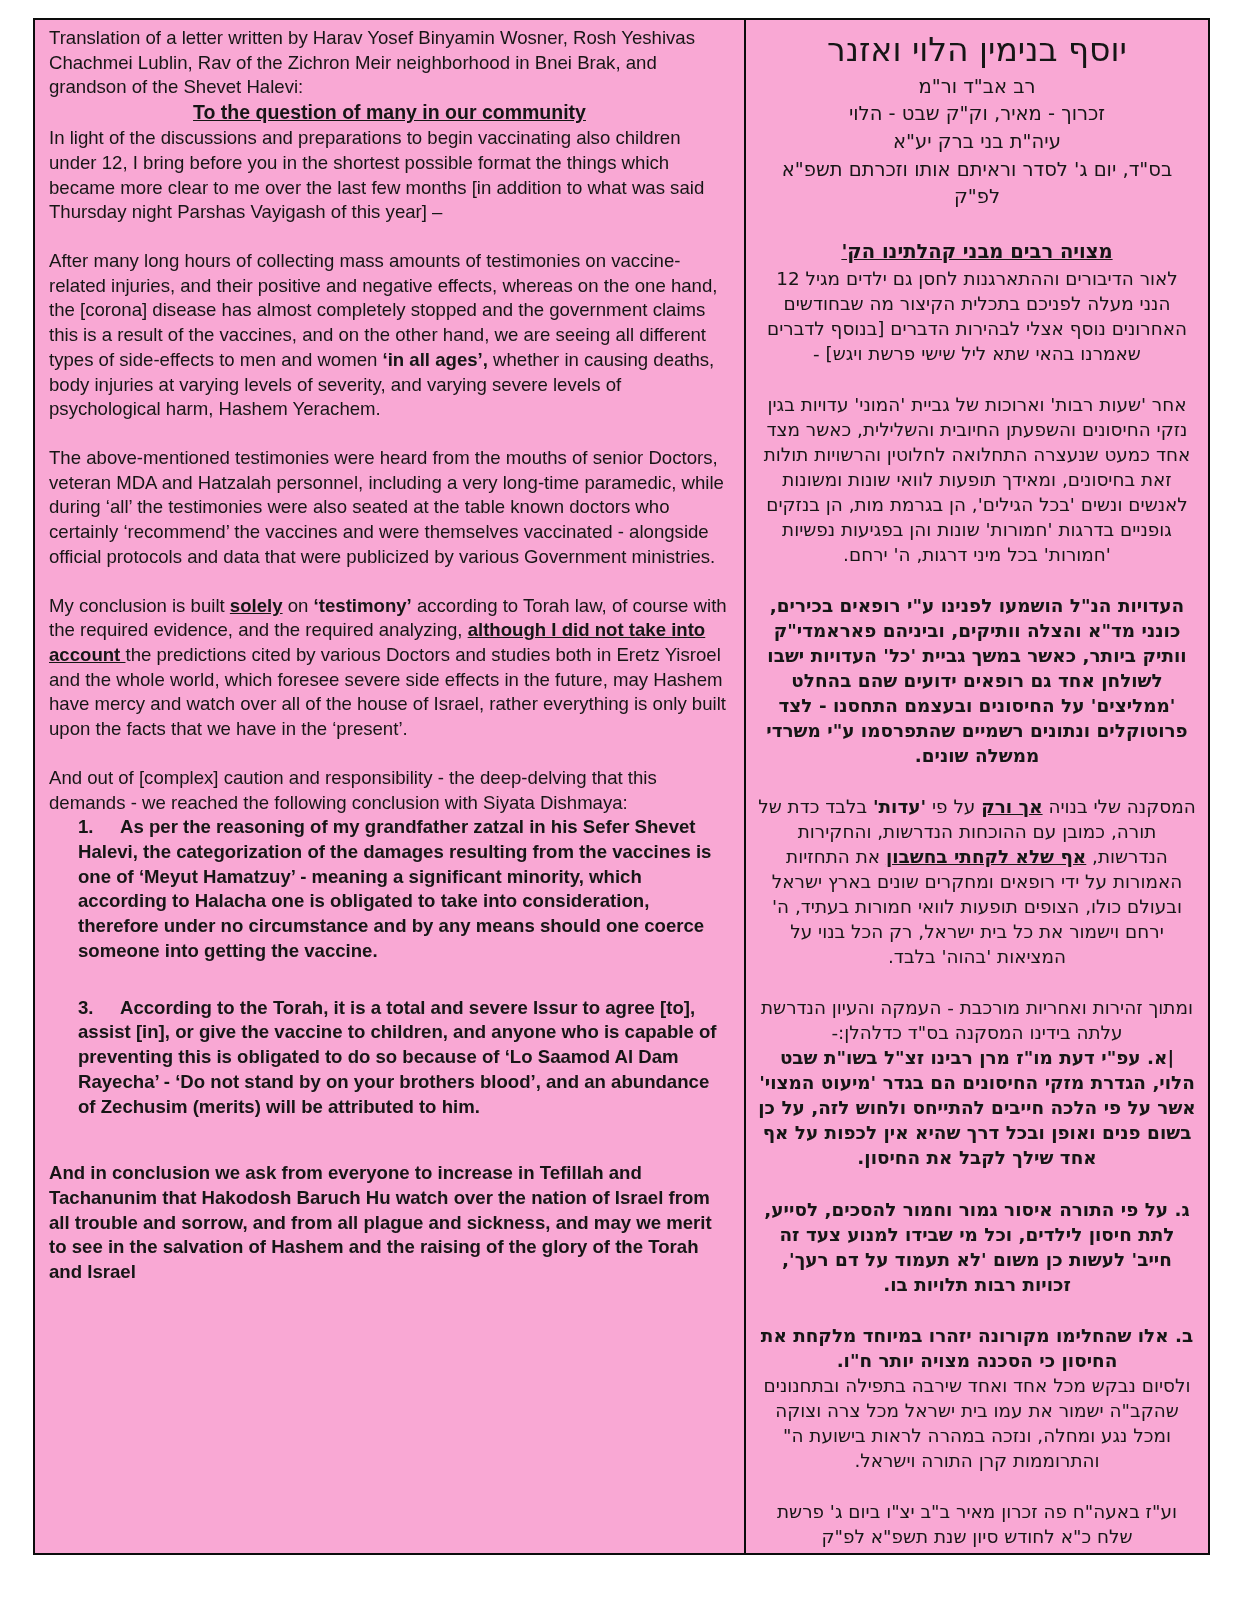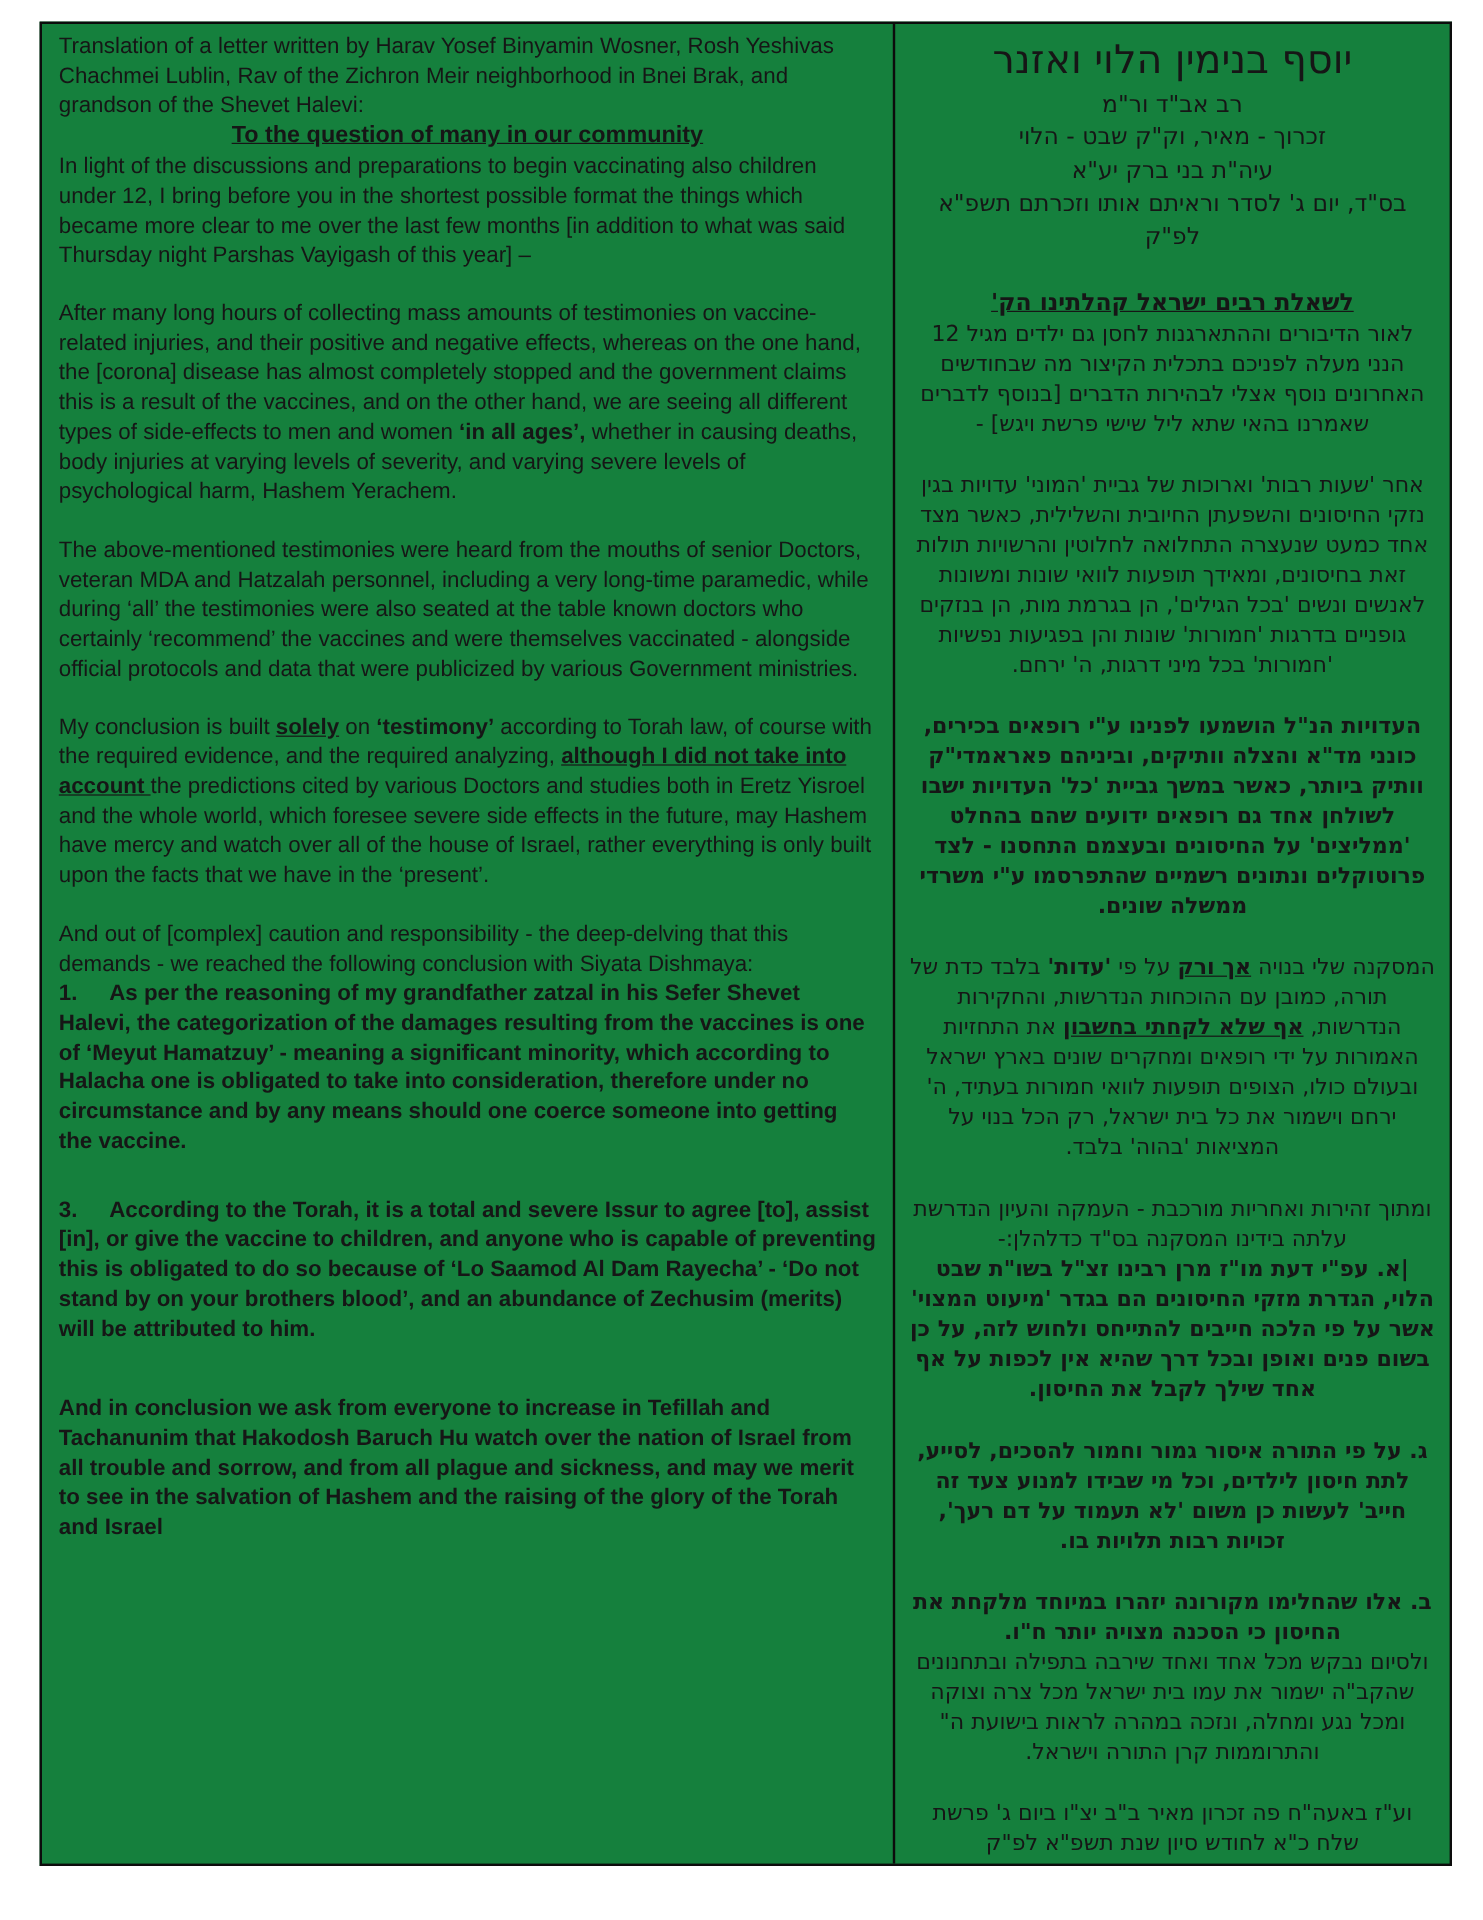--- a/index.html
+++ b/index.html
@@ -4,21 +4,21 @@
 <style>
   html,body{margin:0;padding:0;background:#ffffff;}
   body{
     width:1236px;height:1600px;position:relative;overflow:hidden;
     font-family:"Liberation Sans","DejaVu Sans",sans-serif;
     color:#161616;
   }
   .sheet{
     position:absolute;left:33px;top:18px;width:1177px;height:1537px;
     display:flex;border:2.5px solid #0c0c0c;box-sizing:border-box;
-    background:#15803d;
+    background:#f9a8d4;
   }
   .col{box-sizing:border-box;overflow:hidden;}
   .col-en{
     width:711px;padding:6px 14px 6px 14px;
     border-right:2.5px solid #0c0c0c;
     font-size:18.6px;line-height:1.33;
   }
   .col-he{
     flex:1;padding:8px 12px;
     font-size:18.4px;line-height:1.36;
@@ -27,21 +27,21 @@
   }
   p{margin:0;}
   .col-en p{margin-top:24px;}
   .col-en p.first{margin-top:0;}
   .col-en p.nogap{margin-top:0;}
   .en-heading{
     margin:0;text-align:center;font-size:19.5px;font-weight:bold;
     text-decoration:underline;line-height:1.33;
   }
   .u{text-decoration:underline;}
-  .list-item{}
+  .list-item{margin-left:29px;}
   .list-item .num{display:inline-block;width:42px;}
   .col-he p{margin-top:26px;}
   .col-he p.nogap{margin-top:0;}
   .he-head{line-height:1.42;font-size:19.5px;}
   .he-name{font-size:33px;line-height:1.35;}
   .he-subject{margin-top:28px;font-size:19.5px;}
 </style>
 </head>
 <body>
 
@@ -61,21 +61,21 @@
   </div>
 
   <div class="col col-he" dir="rtl">
     <div class="he-head">
       <div class="he-name">יוסף בנימין הלוי ואזנר</div>
       <div>רב אב"ד ור"מ</div>
       <div>זכרוך - מאיר, וק"ק שבט - הלוי</div>
       <div>עיה"ת בני ברק יע"א</div>
       <div>בס"ד, יום ג' לסדר וראיתם אותו וזכרתם תשפ"א לפ"ק</div>
     </div>
-    <div class="he-subject"><b class="u">לשאלת רבים ישראל קהלתינו הק'</b></div>
+    <div class="he-subject"><b class="u">מצויה רבים מבני קהלתינו הק'</b></div>
     <p class="nogap">לאור הדיבורים וההתארגנות לחסן גם ילדים מגיל 12 הנני מעלה לפניכם בתכלית הקיצור מה שבחודשים האחרונים נוסף אצלי לבהירות הדברים [בנוסף לדברים שאמרנו בהאי שתא ליל שישי פרשת ויגש] -</p>
     <p>אחר 'שעות רבות' וארוכות של גביית 'המוני' עדויות בגין נזקי החיסונים והשפעתן החיובית והשלילית, כאשר מצד אחד כמעט שנעצרה התחלואה לחלוטין והרשויות תולות זאת בחיסונים, ומאידך תופעות לוואי שונות ומשונות לאנשים ונשים 'בכל הגילים', הן בגרמת מות, הן בנזקים גופניים בדרגות 'חמורות' שונות והן בפגיעות נפשיות 'חמורות' בכל מיני דרגות, ה' ירחם.</p>
     <p><b>העדויות הנ"ל הושמעו לפנינו ע"י רופאים בכירים, כונני מד"א והצלה וותיקים, וביניהם פאראמדי"ק וותיק ביותר, כאשר במשך גביית 'כל' העדויות ישבו לשולחן אחד גם רופאים ידועים שהם בהחלט 'ממליצים' על החיסונים ובעצמם התחסנו - לצד פרוטוקלים ונתונים רשמיים שהתפרסמו ע"י משרדי ממשלה שונים.</b></p>
     <p><span>המסקנה שלי בנויה </span><b class="u">אך ורק</b><span> על פי </span><b>'עדות'</b><span> בלבד כדת של תורה, כמובן עם ההוכחות הנדרשות, והחקירות הנדרשות, </span><b class="u">אף שלא לקחתי בחשבון</b><span> את התחזיות האמורות על ידי רופאים ומחקרים שונים בארץ ישראל ובעולם כולו, הצופים תופעות לוואי חמורות בעתיד, ה' ירחם וישמור את כל בית ישראל, רק הכל בנוי על המציאות 'בהוה' בלבד.</span></p>
     <p>ומתוך זהירות ואחריות מורכבת - העמקה והעיון הנדרשת עלתה בידינו המסקנה בס"ד כדלהלן:-</p>
     <p class="nogap"><b>|א.    עפ"י דעת מו"ז מרן רבינו זצ"ל בשו"ת שבט הלוי, הגדרת מזקי החיסונים הם בגדר 'מיעוט המצוי' אשר על פי הלכה חייבים להתייחס ולחוש לזה, על כן בשום פנים ואופן ובכל דרך שהיא אין לכפות על אף אחד שילך לקבל את החיסון.</b></p>
     <p><b>ג.    על פי התורה איסור גמור וחמור להסכים, לסייע, לתת חיסון לילדים, וכל מי שבידו למנוע צעד זה חייב' לעשות כן משום 'לא תעמוד על דם רעך', זכויות רבות תלויות בו.</b></p>
     <p><b>ב.  אלו שהחלימו מקורונה יזהרו במיוחד מלקחת את החיסון כי הסכנה מצויה יותר ח"ו.</b></p>
     <p class="nogap">ולסיום נבקש מכל אחד ואחד שירבה בתפילה ובתחנונים שהקב"ה ישמור את עמו בית ישראל מכל צרה וצוקה ומכל נגע ומחלה, ונזכה במהרה לראות בישועת ה" והתרוממות קרן התורה וישראל.</p>
     <p>וע"ז באעה"ח פה זכרון מאיר ב"ב יצ"ו  ביום ג' פרשת שלח כ"א לחודש סיון שנת תשפ"א לפ"ק</p>

